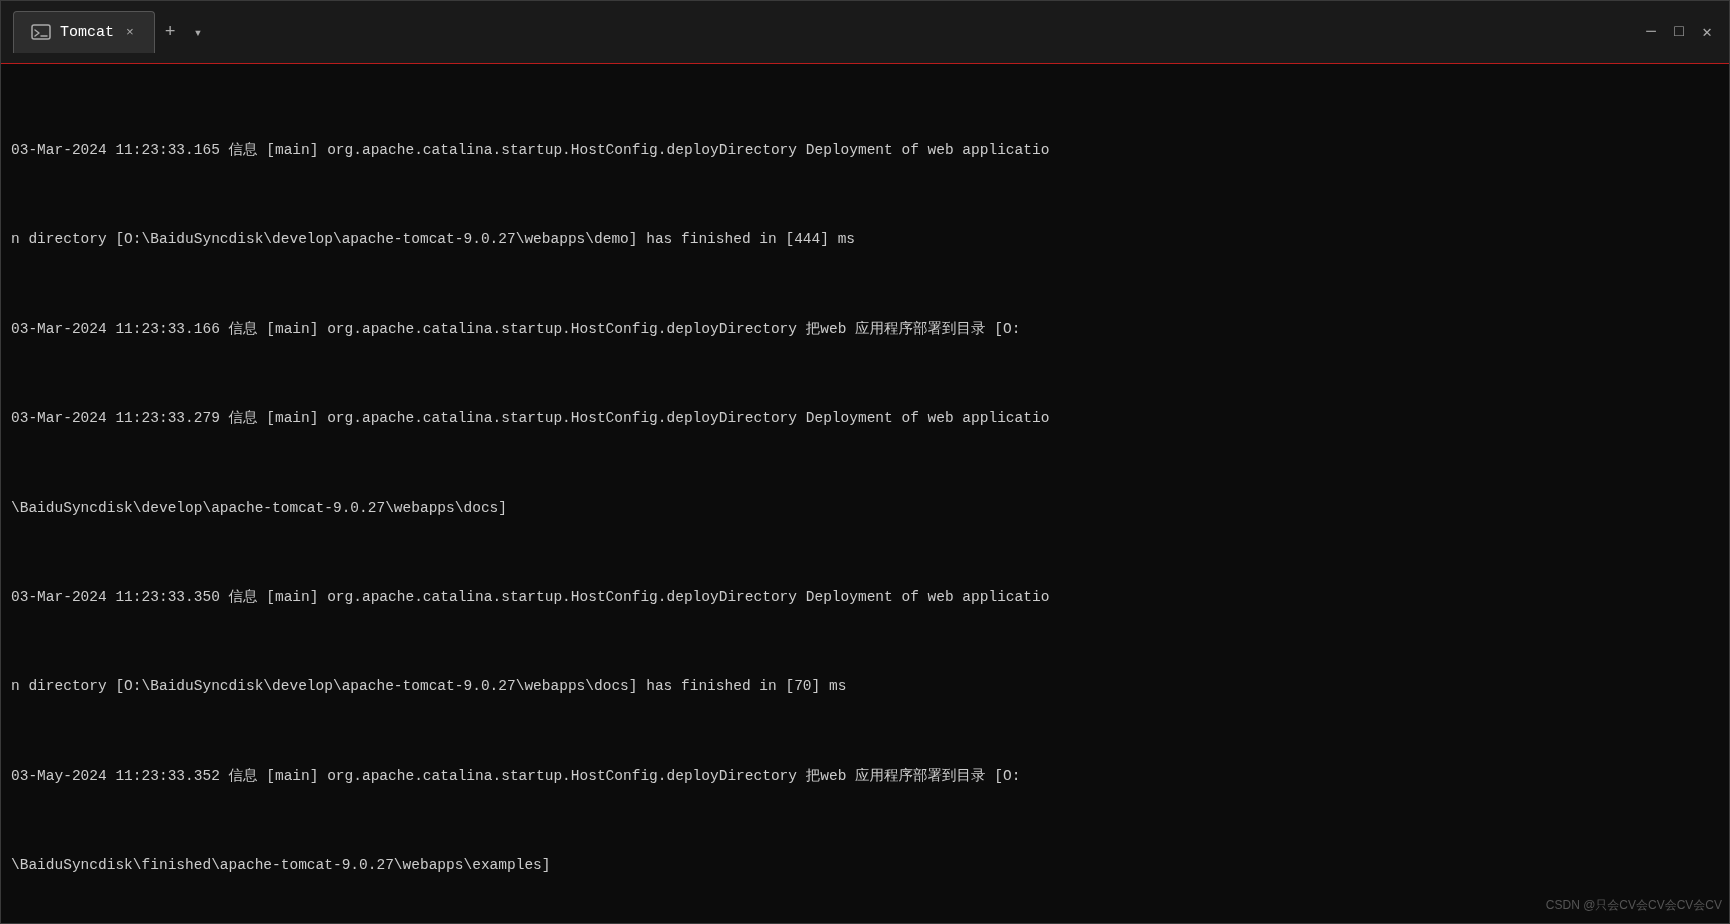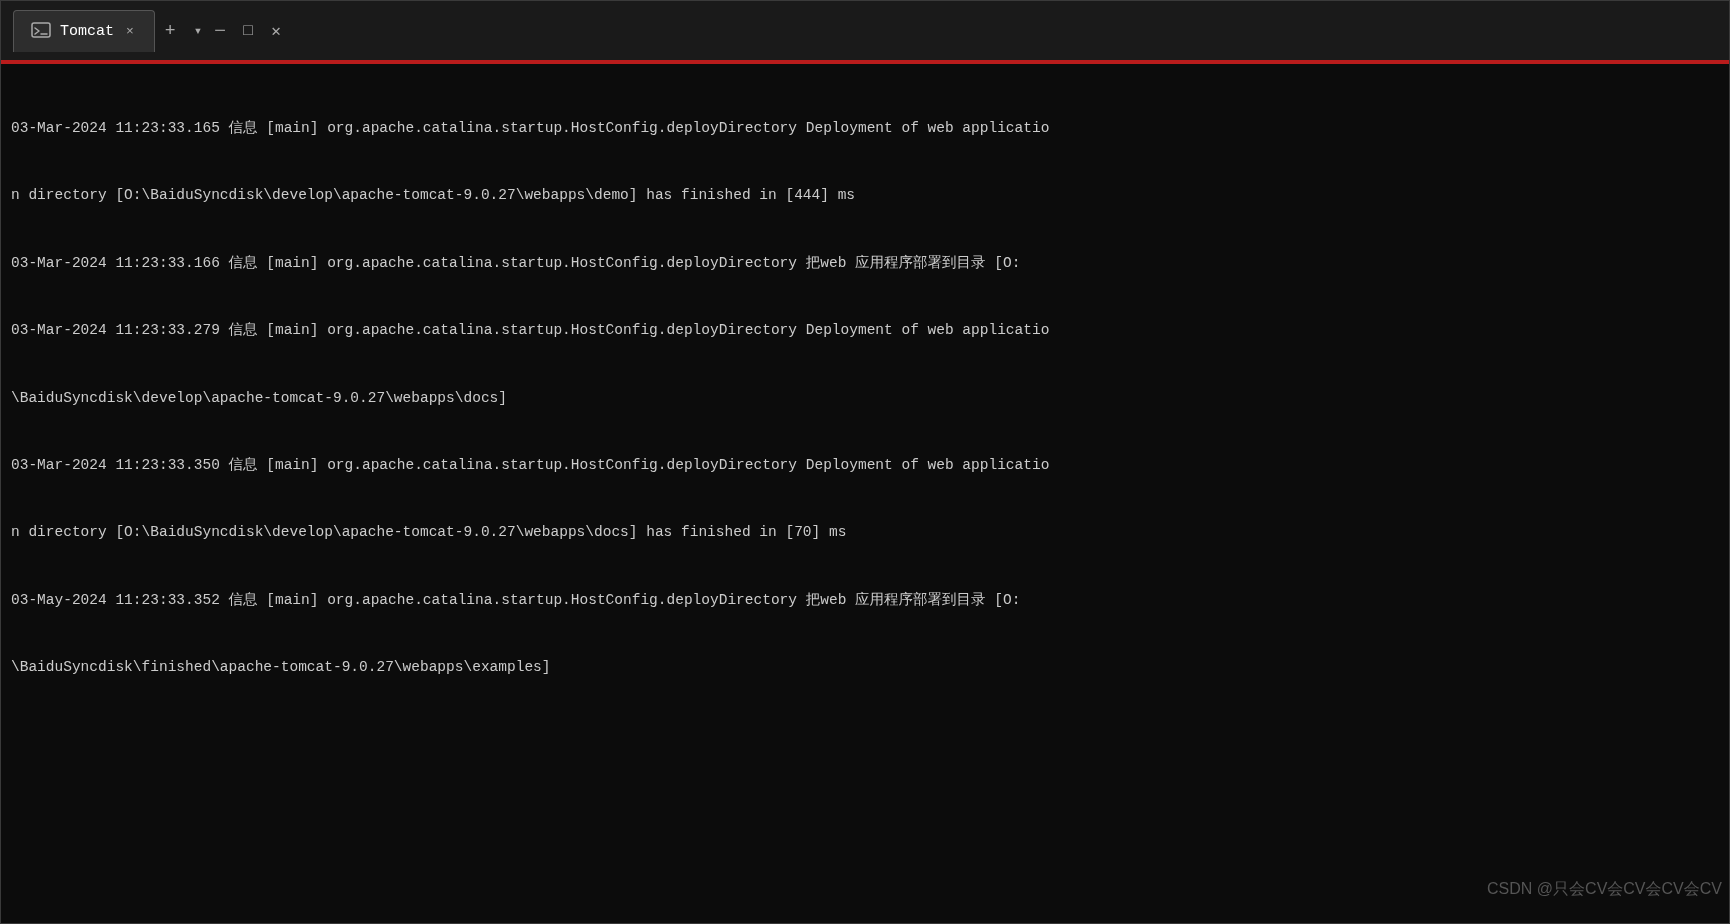--- a/index.html
+++ b/index.html
@@ -23,23 +23,23 @@
       border: 1px solid #3a3a3a;
       display: flex;
       flex-direction: column;
     }
 
     .title-bar {
       height: 63px;
       background: #1a1a1a;
       display: flex;
       align-items: center;
-      justify-content: flex-start;
+      justify-content: space-between;
       padding: 0 12px;
-      border-bottom: 4px solid #b91c1c;
+      border-bottom: 1px solid #b91c1c;
       flex-shrink: 0;
     }
 
     .title-bar-left {
       display: flex;
       align-items: center;
       gap: 10px;
     }
 
     .title-bar-icon {
@@ -129,28 +129,29 @@
       font-size: 14.5px;
       line-height: 1.55;
       padding: 8px 10px;
       overflow: hidden;
       white-space: pre-wrap;
       word-break: break-all;
     }
 
     .log-line {
       display: block;
+      margin-top: 22px;
     }
 
     .watermark {
       position: fixed;
-      bottom: 24px;
+      bottom: 10px;
       right: 8px;
       color: #555;
-      font-size: 16px;
+      font-size: 12px;
       font-family: Arial, sans-serif;
       pointer-events: none;
     }
 
     @keyframes blink {
       50% { opacity: 0; }
     }
   </style>
 </head>
 <body>

